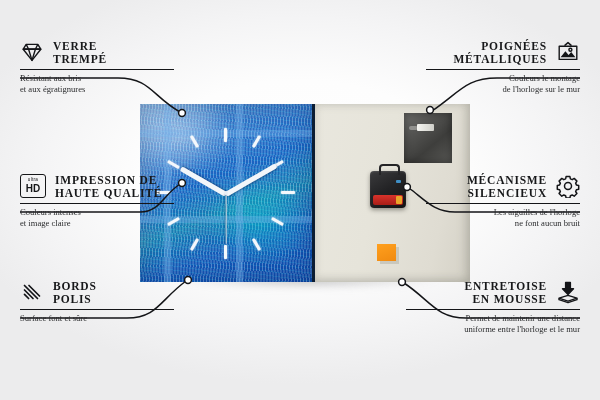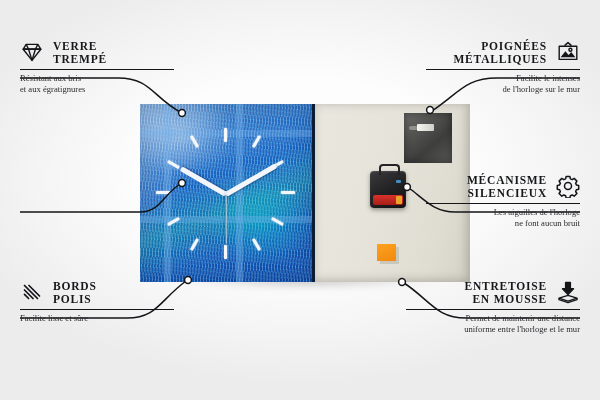--- a/index.html
+++ b/index.html
@@ -183,53 +183,66 @@
         </g>
       </svg>
       <div class="co-title">VERRE
 TREMPÉ</div>
     </div>
     <div class="co-rule"></div>
     <div class="co-desc">Résistant aux bris
 et aux égratignures</div>
   </div>
 
+  <div class="callout left" style="left:20px;top:174px;width:154px;">
+    <div class="co-head">
+      <div class="hdbadge">
+        <span class="u">ultra</span>
+        <span class="h">HD</span>
+      </div>
+      <div class="co-title">IMPRESSION DE
+HAUTE QUALITÉ</div>
+    </div>
+    <div class="co-rule"></div>
+    <div class="co-desc">Couleurs intenses
+et image claire</div>
+  </div>
 
   <div class="callout left" style="left:20px;top:280px;width:154px;">
     <div class="co-head">
       <svg class="ico" viewBox="0 0 24 24">
         <g stroke="#141518" stroke-width="1.7" stroke-linecap="round">
           <path d="M4.5 5.5 L17.5 18.5"></path>
           <path d="M4.5 10 L13 18.5"></path>
           <path d="M4.5 14.4 L8.6 18.5"></path>
           <path d="M9 5.5 L19.5 16"></path>
         </g>
       </svg>
       <div class="co-title">BORDS
 POLIS</div>
     </div>
     <div class="co-rule"></div>
-    <div class="co-desc">Facilite lisse et sûre</div>
+    <div class="co-desc">Surface font et sûre</div>
   </div>
 
   <div class="callout right" style="left:426px;top:40px;width:154px;">
     <div class="co-head">
       <div class="co-title">POIGNÉES
 MÉTALLIQUES</div>
       <svg class="ico" viewBox="0 0 24 24">
         <g fill="none" stroke="#141518" stroke-width="1.4" stroke-linejoin="round">
           <path d="M8.5 5.6 L12 2.6 L15.5 5.6"></path>
           <rect x="3.2" y="6.2" width="17.6" height="13.2"></rect>
           <path d="M4.6 17.2 L9.4 11.2 L12.6 15 L15.2 12 L19.4 17.2 Z" fill="#141518" stroke="none"></path>
           <circle cx="14.4" cy="9.7" r="1.5"></circle>
         </g>
       </svg>
     </div>
     <div class="co-rule"></div>
-    <div class="co-desc">Facilite le intenses
+    <div class="co-desc">Couleurs le montage
 de l'horloge sur le mur</div>
   </div>
 
   <div class="callout right" style="left:406px;top:280px;width:174px;">
     <div class="co-head">
       <div class="co-title">ENTRETOISE
 EN MOUSSE</div>
       <svg class="ico" viewBox="0 0 24 24">
         <g fill="none" stroke="#141518" stroke-width="1.4" stroke-linejoin="round">
           <path d="M9.6 2.4 h4.8 v6.4 h3.1 L12 14.6 L6.5 8.8 h3.1 Z" fill="#141518"></path>

